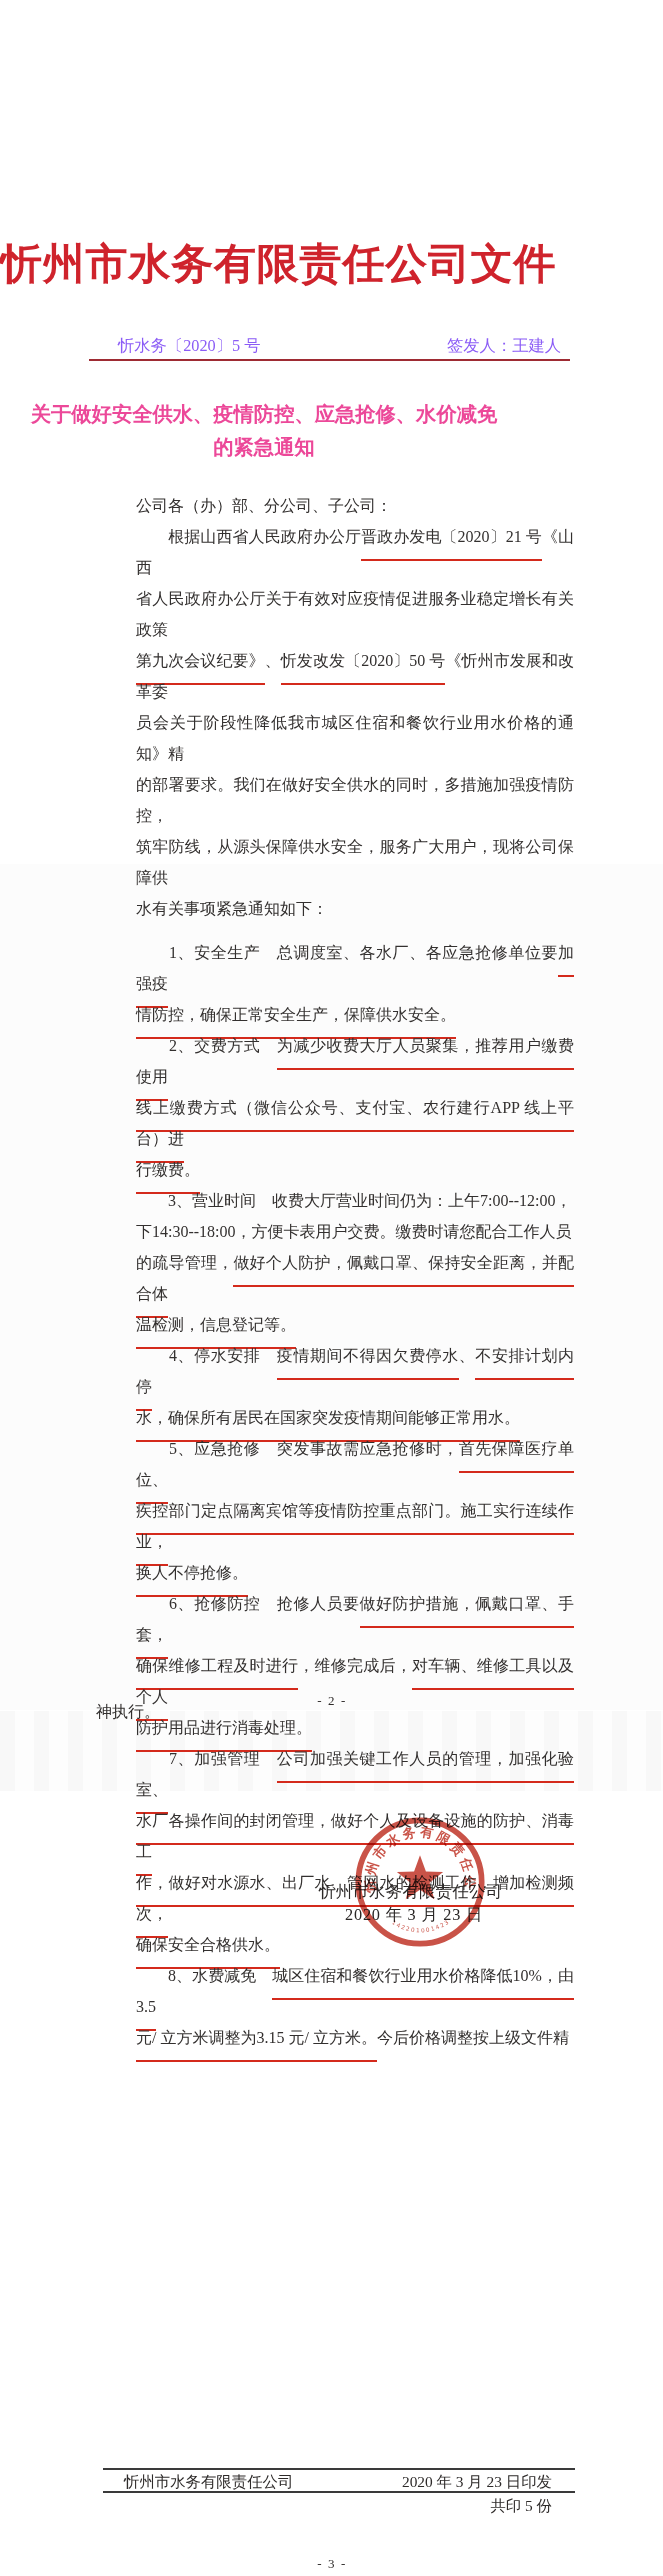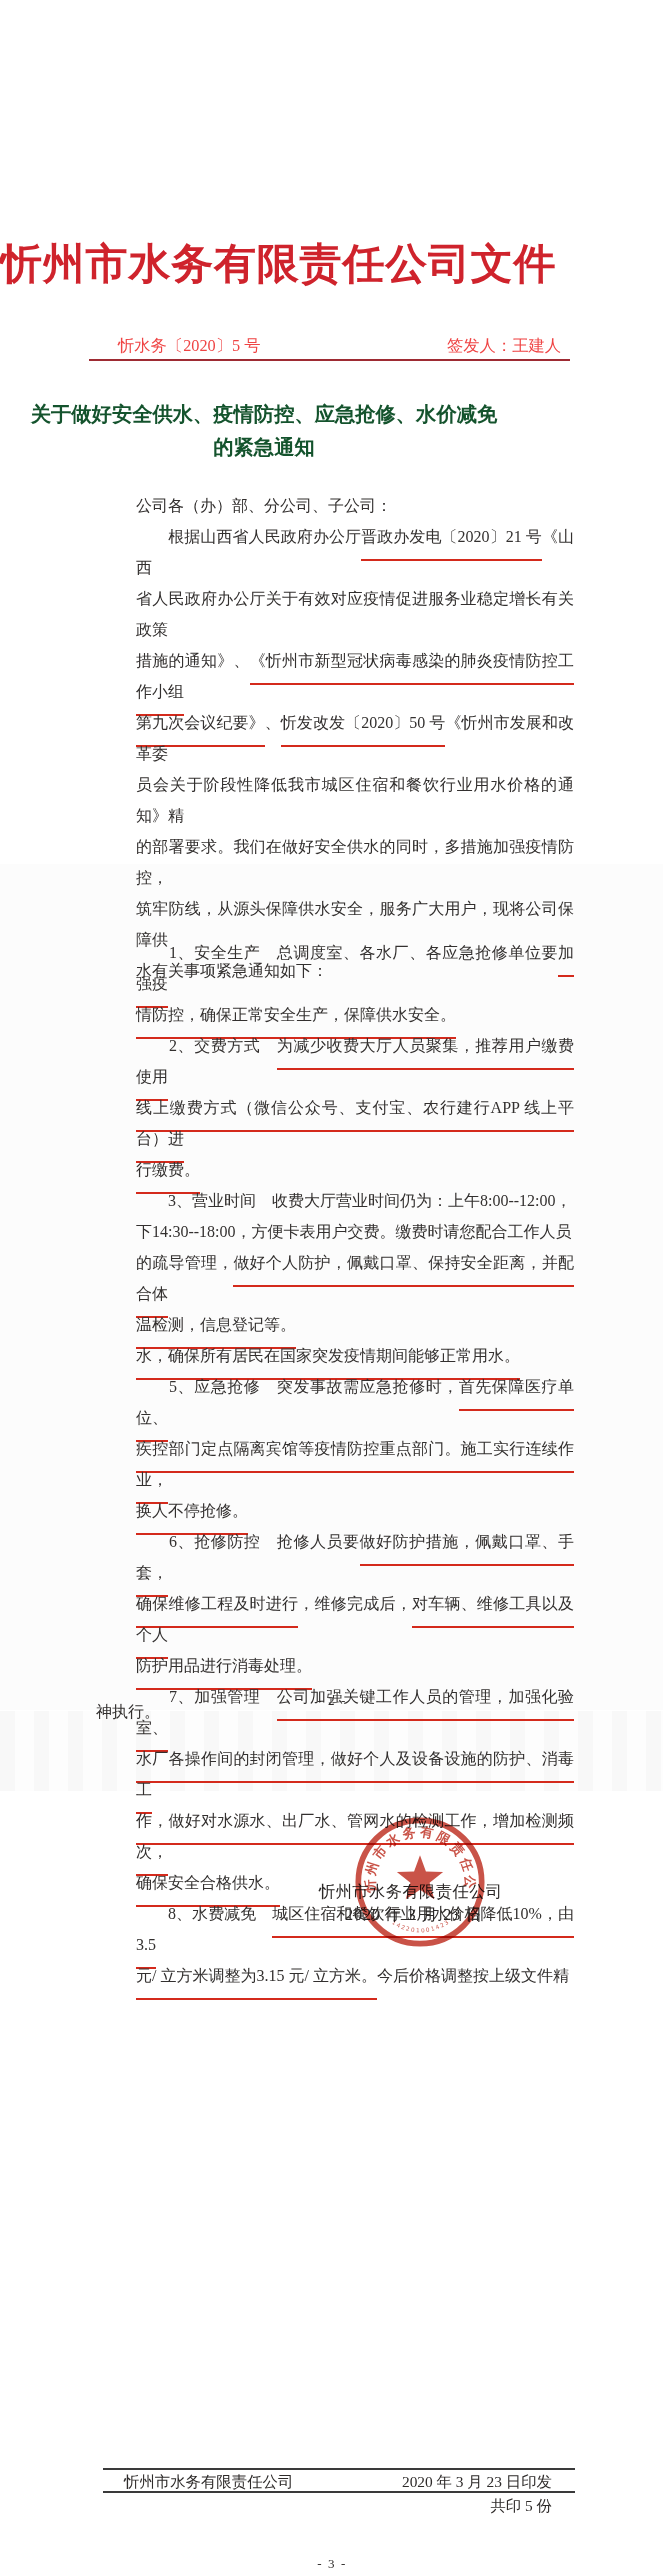--- a/index.html
+++ b/index.html
@@ -5,25 +5,25 @@
   html,body{margin:0;padding:0;background:#ffffff;}
   #page{
     position:relative;width:664px;height:2576px;margin:0 auto;background:#ffffff;
     font-family:"Liberation Serif","DejaVu Serif",serif;color:#33302f;overflow:hidden;
   }
   .abs{position:absolute;}
   
   #masthead{top:239px;left:0;width:664px;font-size:42px;font-weight:700;
     color:var(--header-red,#cf232c);letter-spacing:0.8px;line-height:50px;}
   #docinfo{top:335px;left:118px;width:443px;display:flex;justify-content:space-between;
-    font-size:16.3px;color:#ef4444;}
+    font-size:16.3px;color:#8b5cf6;}
   #red-rule{top:359px;left:89px;width:481px;height:2.4px;background:var(--rule-red,#9e2b33);}
   
   #subject{top:398px;left:0;width:528px;text-align:center;font-size:20.3px;font-weight:700;
-    line-height:33px;color:#14532d;}
+    line-height:33px;color:#ec4899;}
   
   .body-block{left:96px;width:478px;font-size:16px;line-height:31px;color:#33302f;}
   .bline{text-align:justify;margin-left:40px;}
   .u{border-bottom:2.4px solid var(--underline-red,#d42a1c);padding-bottom:14px;}
   
   #shade1{top:864px;left:0;width:664px;height:846px;background:rgba(0,0,0,0.013);}
   #shade2{top:1711px;left:0;width:664px;height:80px;
     background:repeating-linear-gradient(90deg,rgba(0,0,0,0.028) 0 14.6px,rgba(0,0,0,0.008) 14.6px 34px);}
   .pagenum{left:0;width:664px;text-align:center;font-size:13px;letter-spacing:1.6px;color:#2e2b2a;}
   #p2num{top:1693px;}
@@ -58,41 +58,41 @@
 
   <div id="subject" class="abs">
     <div>关于做好安全供水、疫情防控、应急抢修、水价减免</div>
     <div>的紧急通知</div>
   </div>
 
   <div class="abs body-block" style="top:490px;">
       <div class="bline"><span>公司各（办）部、分公司、子公司：</span></div>
       <div class="bline"><span>　　根据山西省人民政府办公厅</span><span class="u">晋政办发电〔2020〕21 号</span><span>《山西</span></div>
       <div class="bline"><span>省人民政府办公厅关于有效对应疫情促进服务业稳定增长有关政策</span></div>
-      <div class="bline"><span>措施的通知》、</span><span class="u">《忻州市新型冠状病毒感染的肺炎疫情防控工作小组</span></div>
       <div class="bline"><span class="u">第九次会议纪要》</span><span>、</span><span class="u">忻发改发〔2020〕50 号</span><span>《忻州市发展和改革委</span></div>
       <div class="bline"><span>员会关于阶段性降低我市城区住宿和餐饮行业用水价格的通知》精</span></div>
       <div class="bline"><span>的部署要求。我们在做好安全供水的同时，多措施加强疫情防控，</span></div>
       <div class="bline"><span>筑牢防线，从源头保障供水安全，服务广大用户，现将公司保障供</span></div>
       <div class="bline"><span>水有关事项紧急通知如下：</span></div>
     </div>
 
   <div id="shade1" class="abs"></div>
   <div id="shade2" class="abs"></div>
 
   <div class="abs body-block" style="top:937px;">
       <div class="bline"><span>　　1、安全生产　总调度室、各水厂、各应急抢修单位要</span><span class="u">加强疫</span></div>
       <div class="bline"><span class="u">情防控，确保正常安全生产，保障供水安全。</span></div>
       <div class="bline"><span>　　2、交费方式　</span><span class="u">为减少收费大厅人员聚集，推荐用户缴费使用</span></div>
       <div class="bline"><span class="u">线上缴费方式（微信公众号、支付宝、农行建行APP 线上平台）进</span></div>
       <div class="bline"><span class="u">行缴费。</span></div>
-      <div class="bline"><span>　　3、营业时间　收费大厅营业时间仍为：上午8:00--12:00，</span></div>
+      <div class="bline"><span>　　3、营业时间　收费大厅营业时间仍为：上午7:00--12:00，</span></div>
       <div class="bline"><span>下14:30--18:00，方便卡表用户交费。缴费时请您配合工作人员</span></div>
       <div class="bline"><span>的疏导管理，</span><span class="u">做好个人防护，佩戴口罩、保持安全距离，并配合体</span></div>
       <div class="bline"><span class="u">温检测，信息登记等。</span></div>
+      <div class="bline"><span>　　4、停水安排　</span><span class="u">疫情期间不得因欠费停水</span><span>、</span><span class="u">不安排计划内停</span></div>
       <div class="bline"><span class="u">水，确保所有居民在国家突发疫情期间能够正常用水。</span></div>
       <div class="bline"><span>　　5、应急抢修　突发事故需应急抢修时，</span><span class="u">首先保障医疗单位、</span></div>
       <div class="bline"><span class="u">疾控部门定点隔离宾馆等疫情防控重点部门。施工实行连续作业，</span></div>
       <div class="bline"><span class="u">换人不停抢修。</span></div>
       <div class="bline"><span>　　6、抢修防控　抢修人员要</span><span class="u">做好防护措施，佩戴口罩、手套，</span></div>
       <div class="bline"><span class="u">确保维修工程及时进行</span><span>，维修完成后，</span><span class="u">对车辆、维修工具以及个人</span></div>
       <div class="bline"><span class="u">防护用品进行消毒处理。</span></div>
       <div class="bline"><span>　　7、加强管理　</span><span class="u">公司加强关键工作人员的管理，加强化验室、</span></div>
       <div class="bline"><span class="u">水厂各操作间的封闭管理，做好个人及设备设施的防护、消毒工</span></div>
       <div class="bline"><span class="u">作，做好对水源水、出厂水、管网水的检测工作，增加检测频次，</span></div>

